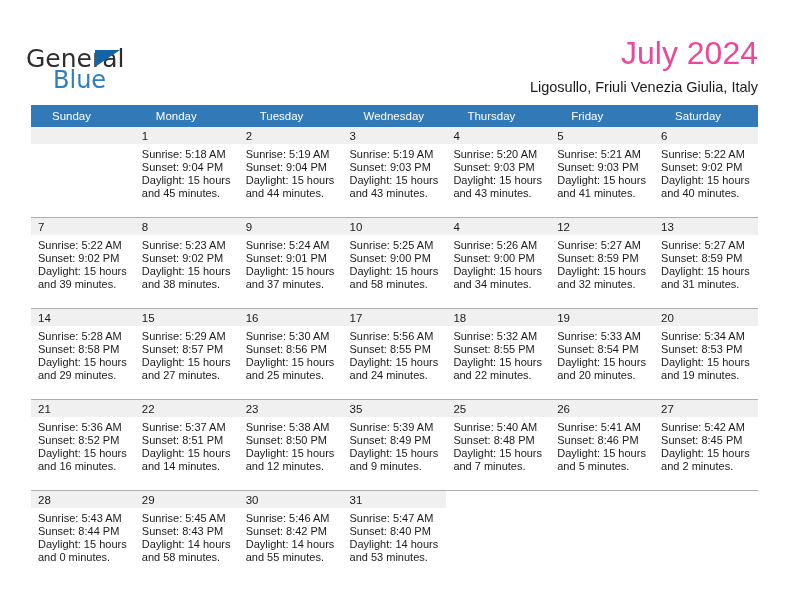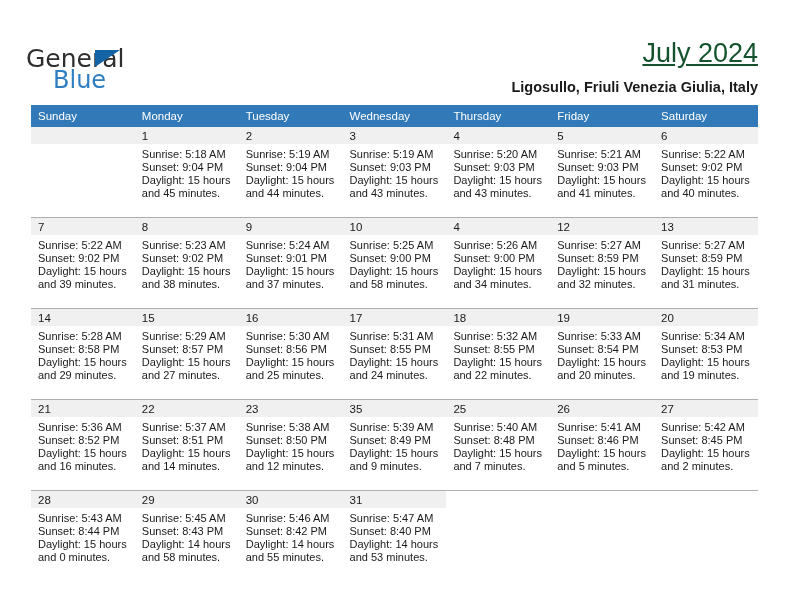--- a/index.html
+++ b/index.html
@@ -65,52 +65,51 @@
     font-family: "DejaVu Sans", sans-serif;
     font-weight: 400;
   }
   .title-block {
     position: absolute;
     right: 0;
     top: 0;
     text-align: right;
   }
   .month-title {
-    font-size: 27px;
-    color: #14532d;
+    font-size: 32px;
+    color: #ec4899;
     font-weight: 400;
     line-height: 34px;
     white-space: nowrap;
-    text-decoration: underline;
   }
   .location-title {
     font-size: 14.5px;
     color: #1a1a1a;
-    font-weight: 700;
+    font-weight: 400;
     line-height: 22px;
     margin-top: 6px;
     white-space: nowrap;
   }
 
   
   .calendar {
     position: absolute;
     left: 31px;
     top: 105px;
     width: 727px;
     border-collapse: collapse;
     table-layout: fixed;
   }
   .calendar th {
     background: #3279b7;
     color: #ffffff;
     font-size: 11.5px;
     font-weight: normal;
     text-align: left;
-    padding: 5px 0 5px 7px;
+    padding: 5px 0 5px 21px;
     height: 19px;
     box-sizing: border-box;
     border: none;
   }
   .calendar td {
     vertical-align: top;
     padding: 0;
     border: none;
     height: 90px;
     box-sizing: border-box;
@@ -374,21 +373,21 @@
                 <div>Sunset: 8:56 PM</div>
                 <div>Daylight: 15 hours</div>
                 <div>and 25 minutes.</div>
               </div>
             </div>
           </td>
           <td>
             <div class="cell filled">
               <div class="daynum-bar">17</div>
               <div class="cell-body">
-                <div>Sunrise: 5:31 AM</div>
+                <div>Sunrise: 5:56 AM</div>
                 <div>Sunset: 8:55 PM</div>
                 <div>Daylight: 15 hours</div>
                 <div>and 24 minutes.</div>
               </div>
             </div>
           </td>
           <td>
             <div class="cell filled">
               <div class="daynum-bar">18</div>
               <div class="cell-body">

